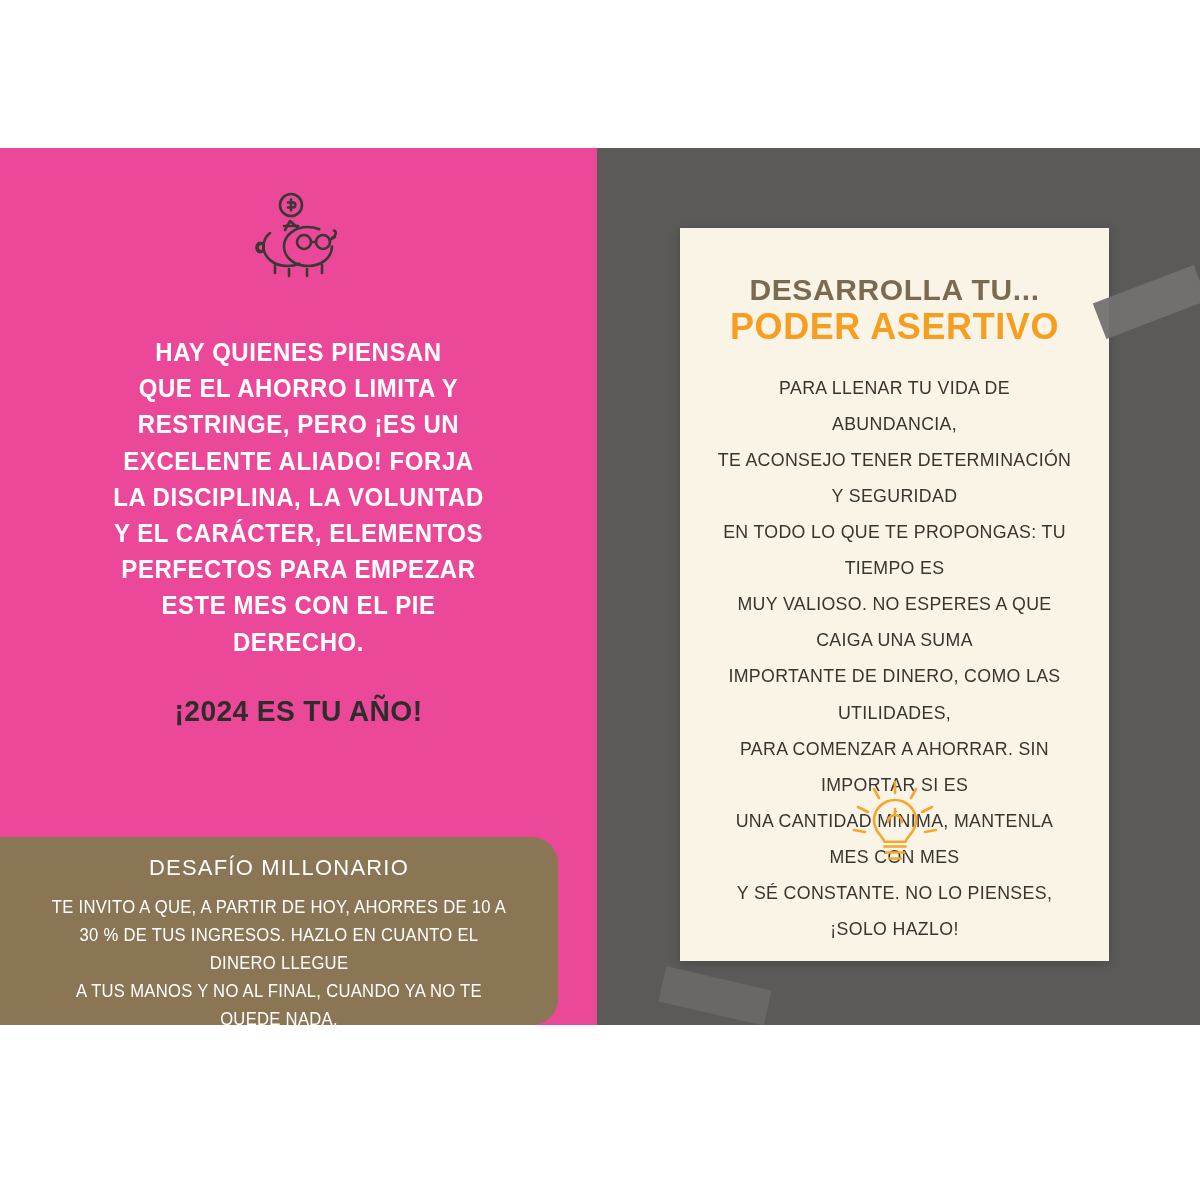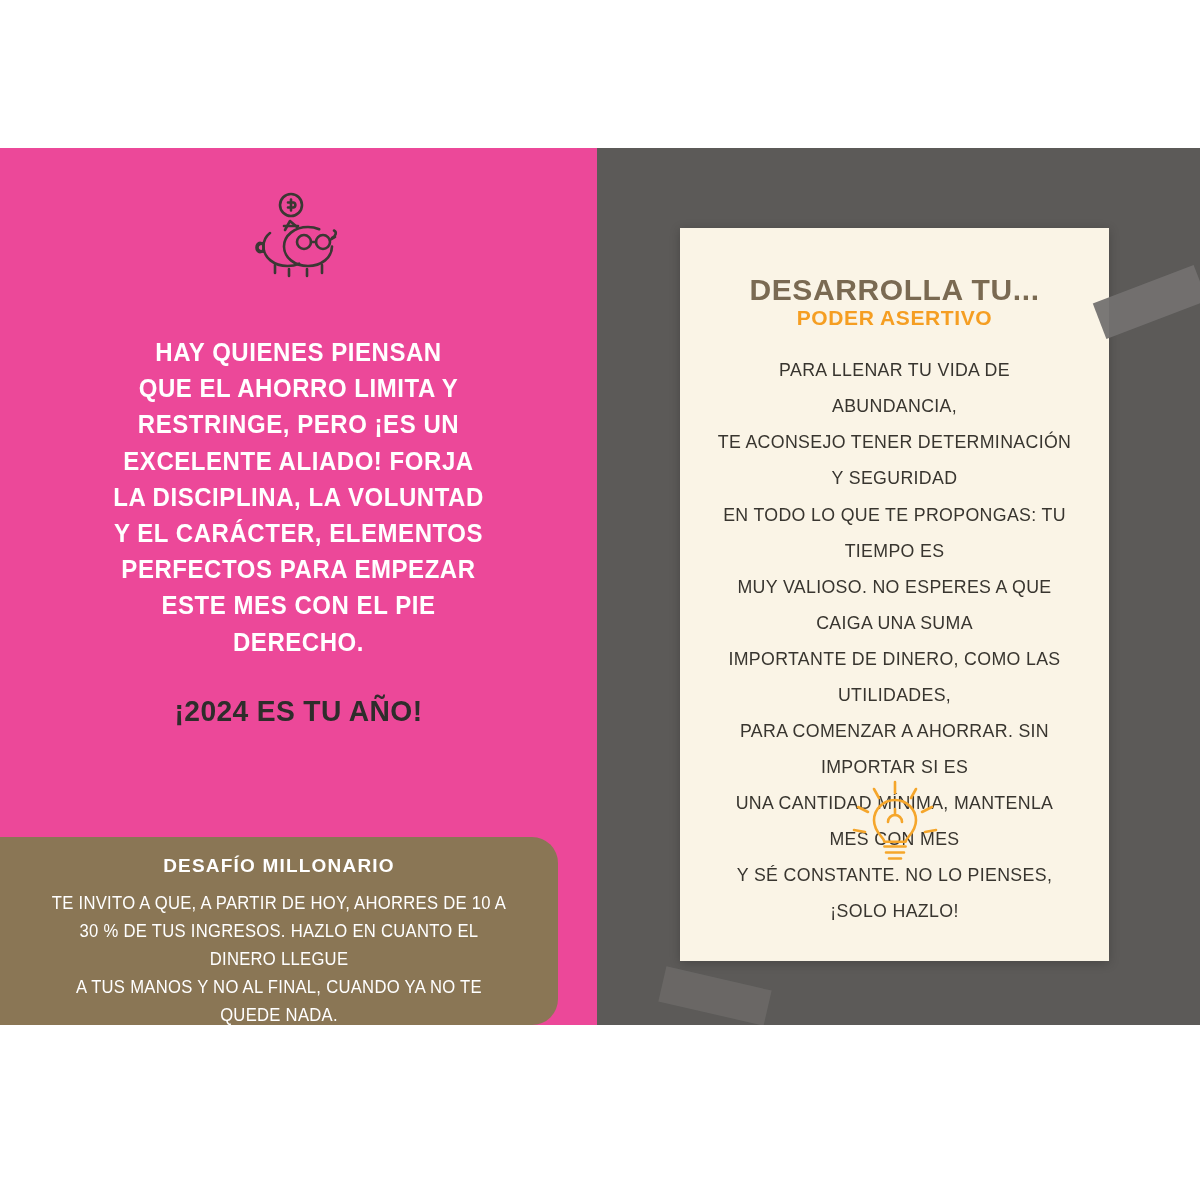--- a/index.html
+++ b/index.html
@@ -91,22 +91,22 @@
     height: 188px;
     background: #8a7655;
     border-top-right-radius: 26px;
     border-bottom-right-radius: 26px;
     color: #ffffff;
     box-sizing: border-box;
     padding: 18px 36px 0 36px;
     text-align: center;
   }
   .challenge-title {
-    font-size: 19px;
-    font-weight: 700;
+    font-size: 22px;
+    font-weight: 400;
     letter-spacing: 1.2px;
     text-transform: uppercase;
     margin-bottom: 12px;
   }
   .challenge-body {
     font-size: 17.5px;
     line-height: 1.6;
     letter-spacing: 0.3px;
     text-transform: uppercase;
     transform: scaleX(0.95);
@@ -132,21 +132,21 @@
   }
   .card-head1 {
     font-size: 30px;
     font-weight: 700;
     color: #7a6a52;
     letter-spacing: 0.6px;
     text-transform: uppercase;
     line-height: 1.05;
   }
   .card-head2 {
-    font-size: 21px;
+    font-size: 36px;
     font-weight: 700;
     color: #f59e22;
     letter-spacing: 0.6px;
     text-transform: uppercase;
     line-height: 1.18;
     margin-bottom: 22px;
   }
   .card-body {
     font-size: 18.5px;
     line-height: 1.95;

